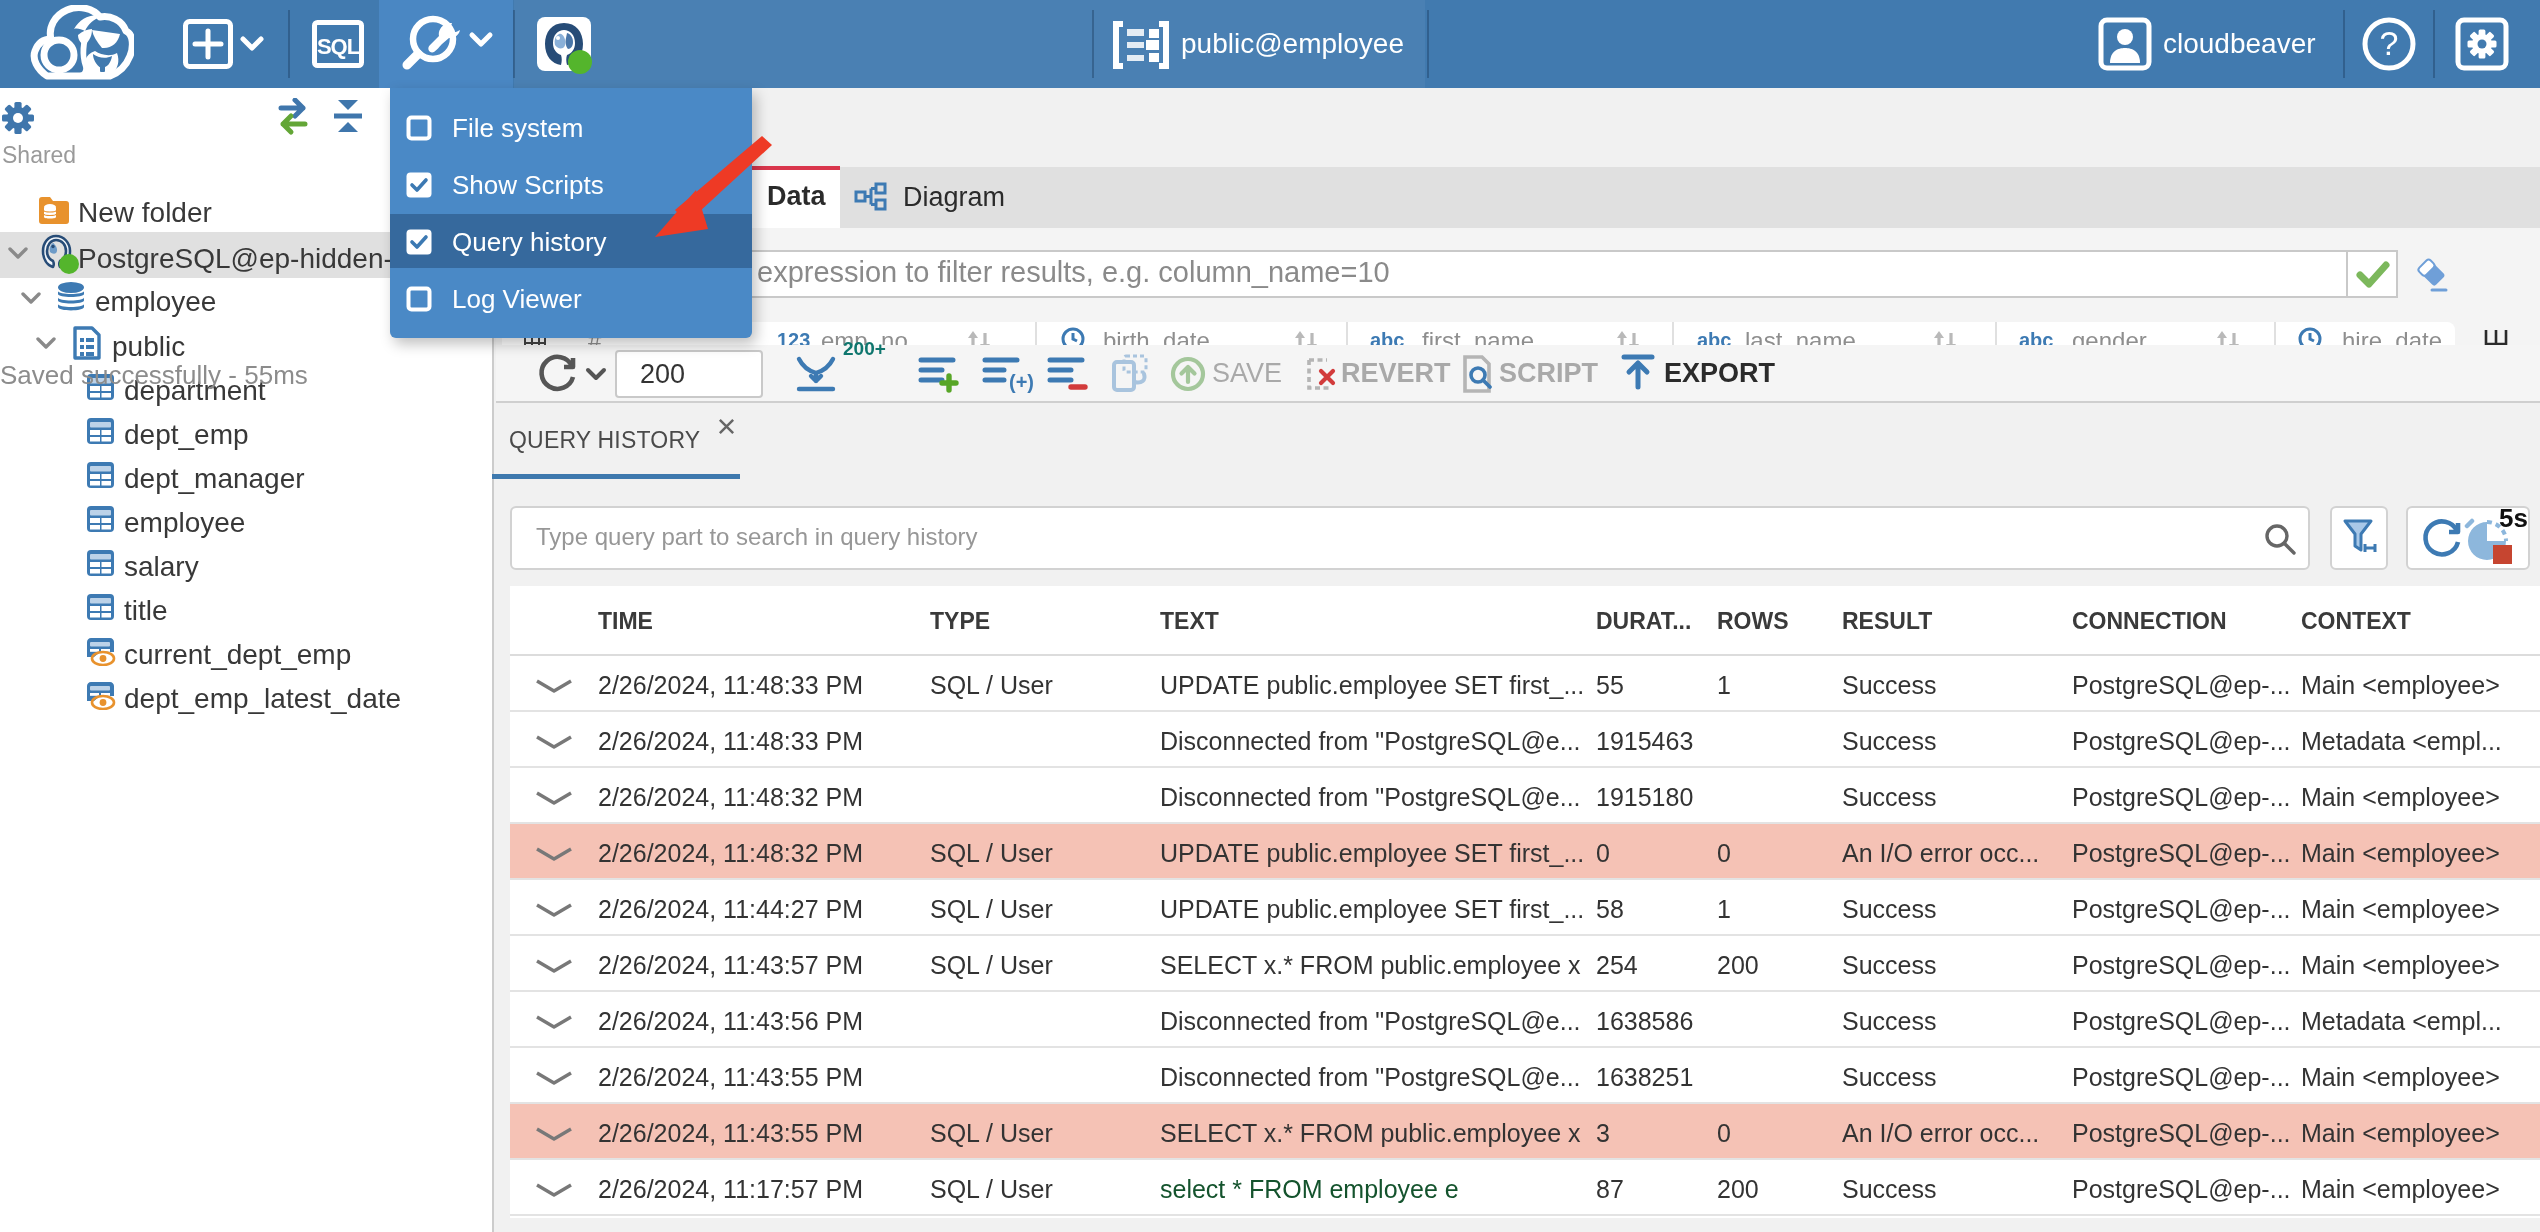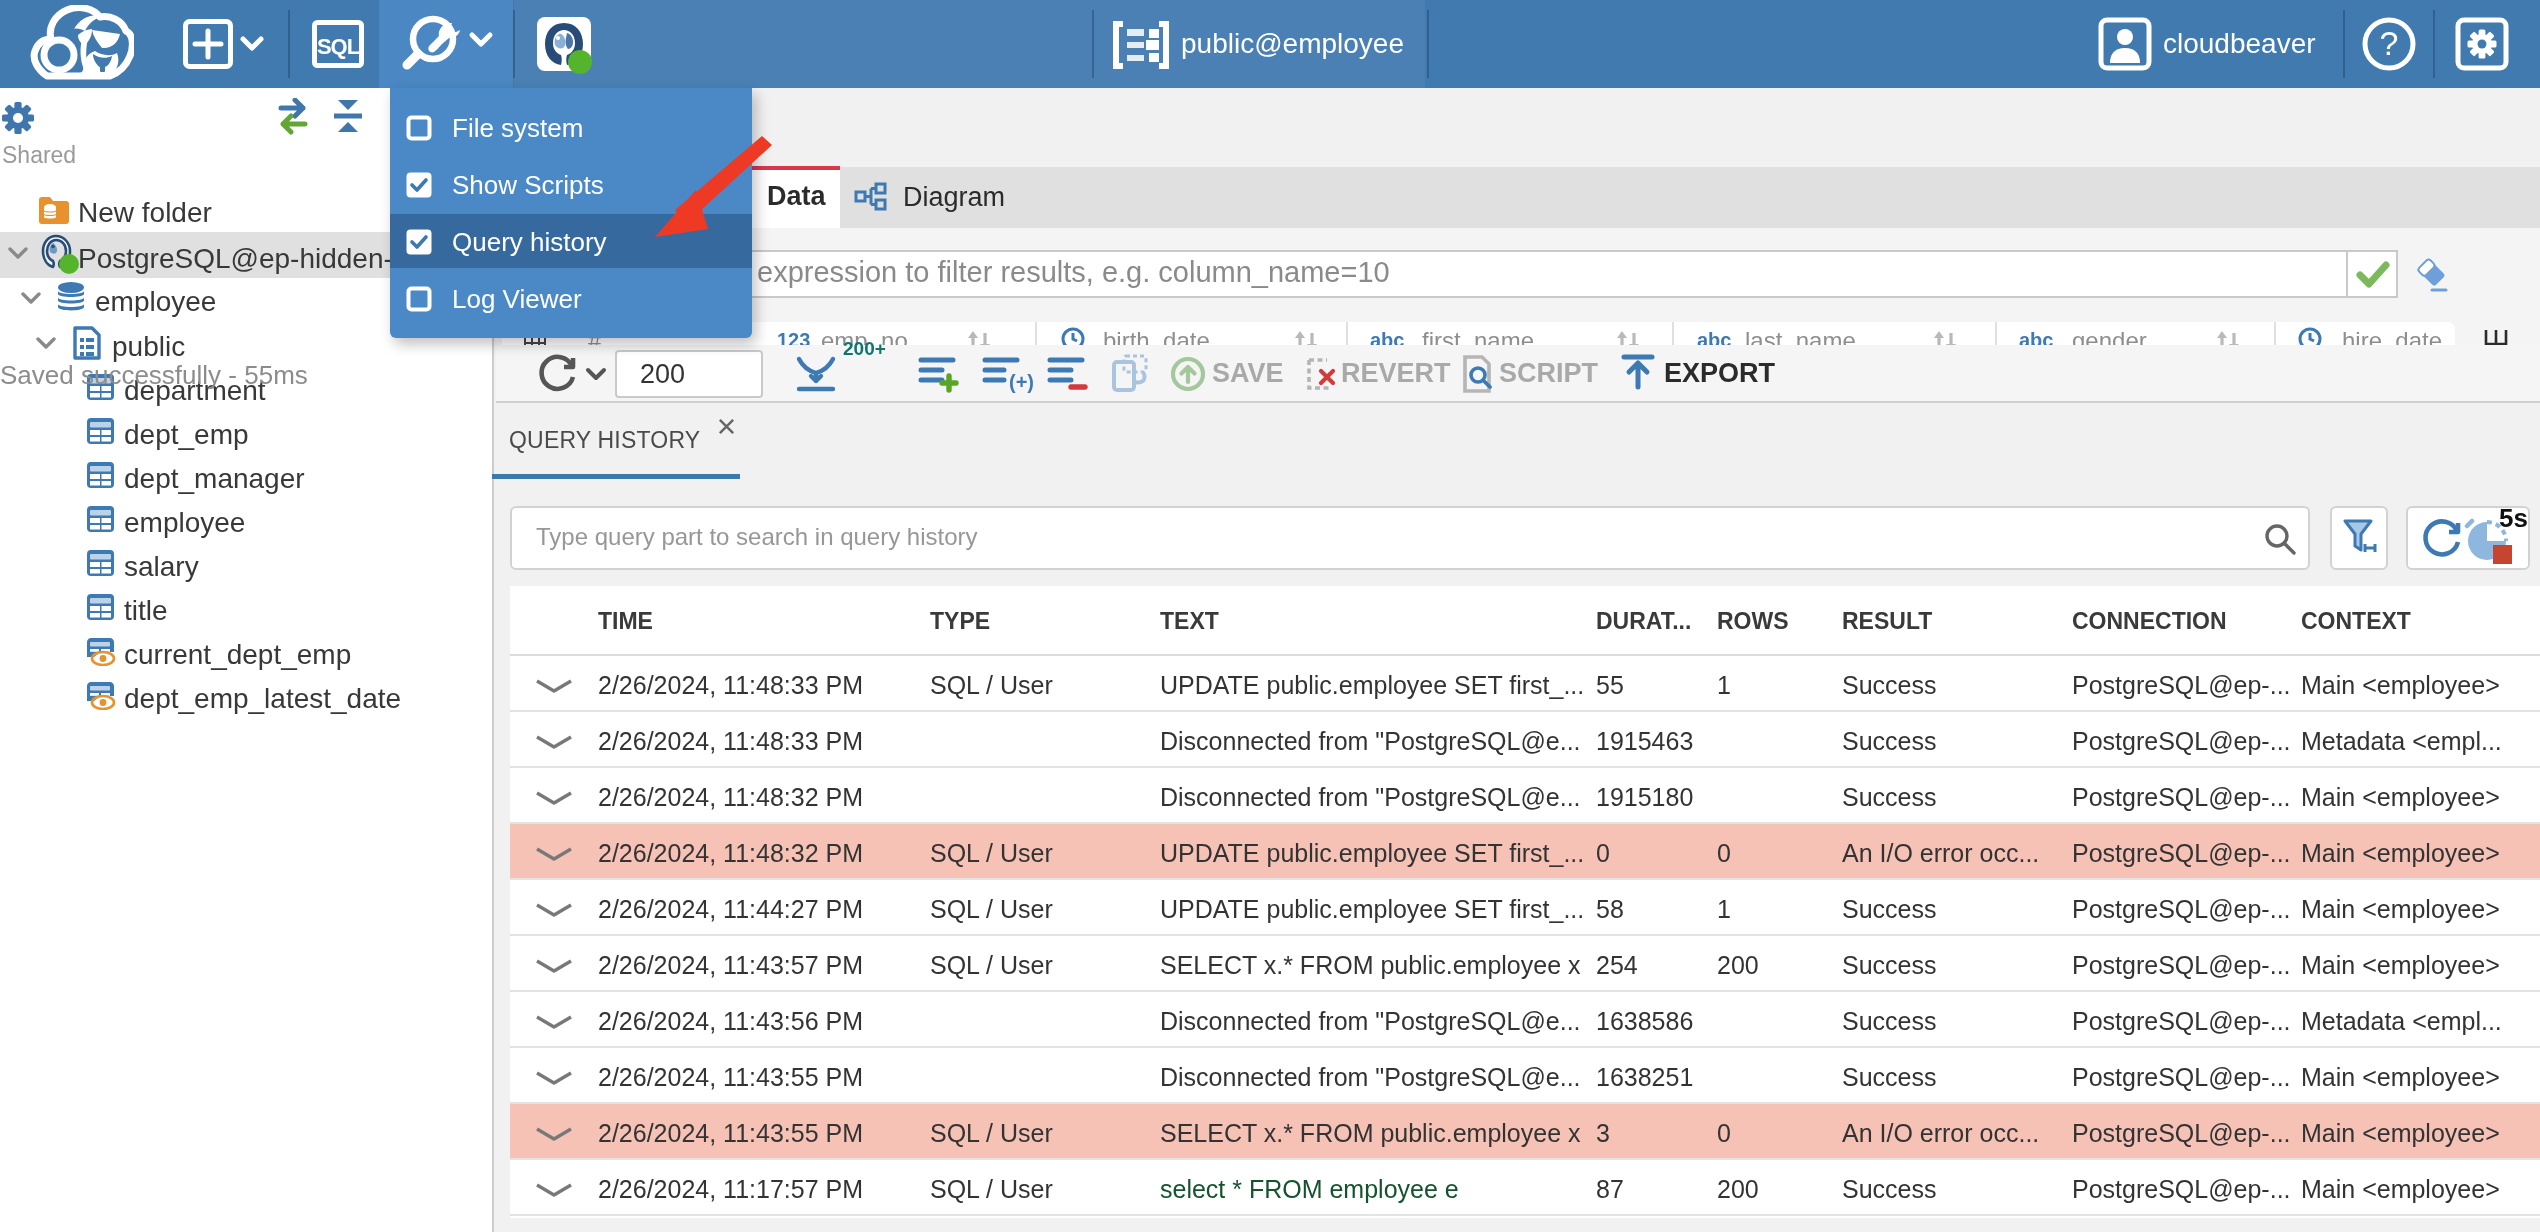--- a/index.html
+++ b/index.html
@@ -456,21 +456,21 @@
   <svg class="abs" style="left:1108px;top:352px" width="44" height="44" viewBox="0 0 44 44">
     <rect x="6" y="10" width="20" height="28" rx="3" fill="none" stroke="#a9c4de" stroke-width="4"></rect>
     <rect x="16" y="4" width="22" height="16" rx="2" fill="none" stroke="#a9c4de" stroke-width="3" stroke-dasharray="4 3"></rect>
     <path d="M26 30 C34 32 38 28 36 22" fill="none" stroke="#a9c4de" stroke-width="4" stroke-linecap="round"></path>
   </svg>
 
   <svg class="abs" style="left:1169px;top:355px" width="38" height="38" viewBox="0 0 38 38">
     <circle cx="19" cy="19" r="15" fill="none" stroke="#a4c79b" stroke-width="4.2"></circle>
     <path d="M19 27 V12 M19 12 l-6.5 6.5 M19 12 l6.5 6.5" stroke="#a4c79b" stroke-width="4.2" fill="none" stroke-linecap="round"></path>
   </svg>
-  <div class="abs" style="left:1212px;top:358px;font-size:27px;font-weight:bold;color:#a9a9a9">SAVE</div>
+  <div class="abs" style="left:1212px;top:358px;font-size:27px;font-weight:normal;color:#a9a9a9">SAVE</div>
 
   <svg class="abs" style="left:1303px;top:355px" width="34" height="38" viewBox="0 0 34 38">
     <path d="M6 5 H24 M6 5 V33 H28" fill="none" stroke="#b5b5b5" stroke-width="3.6" stroke-dasharray="5 3.5"></path>
     <path d="M18 16 L30 28 M30 16 L18 28" stroke="#d23b3b" stroke-width="4.2" stroke-linecap="round"></path>
   </svg>
   <div class="abs" style="left:1341px;top:358px;font-size:27px;font-weight:bold;color:#a9a9a9">REVERT</div>
 
   <svg class="abs" style="left:1460px;top:354px" width="34" height="40" viewBox="0 0 34 40">
     <path d="M5 3 H22 L29 10 V37 H5 Z" fill="none" stroke="#b5b5b5" stroke-width="3.6"></path>
     <circle cx="18" cy="21" r="7" fill="none" stroke="#3d7ab3" stroke-width="3.6"></circle>

